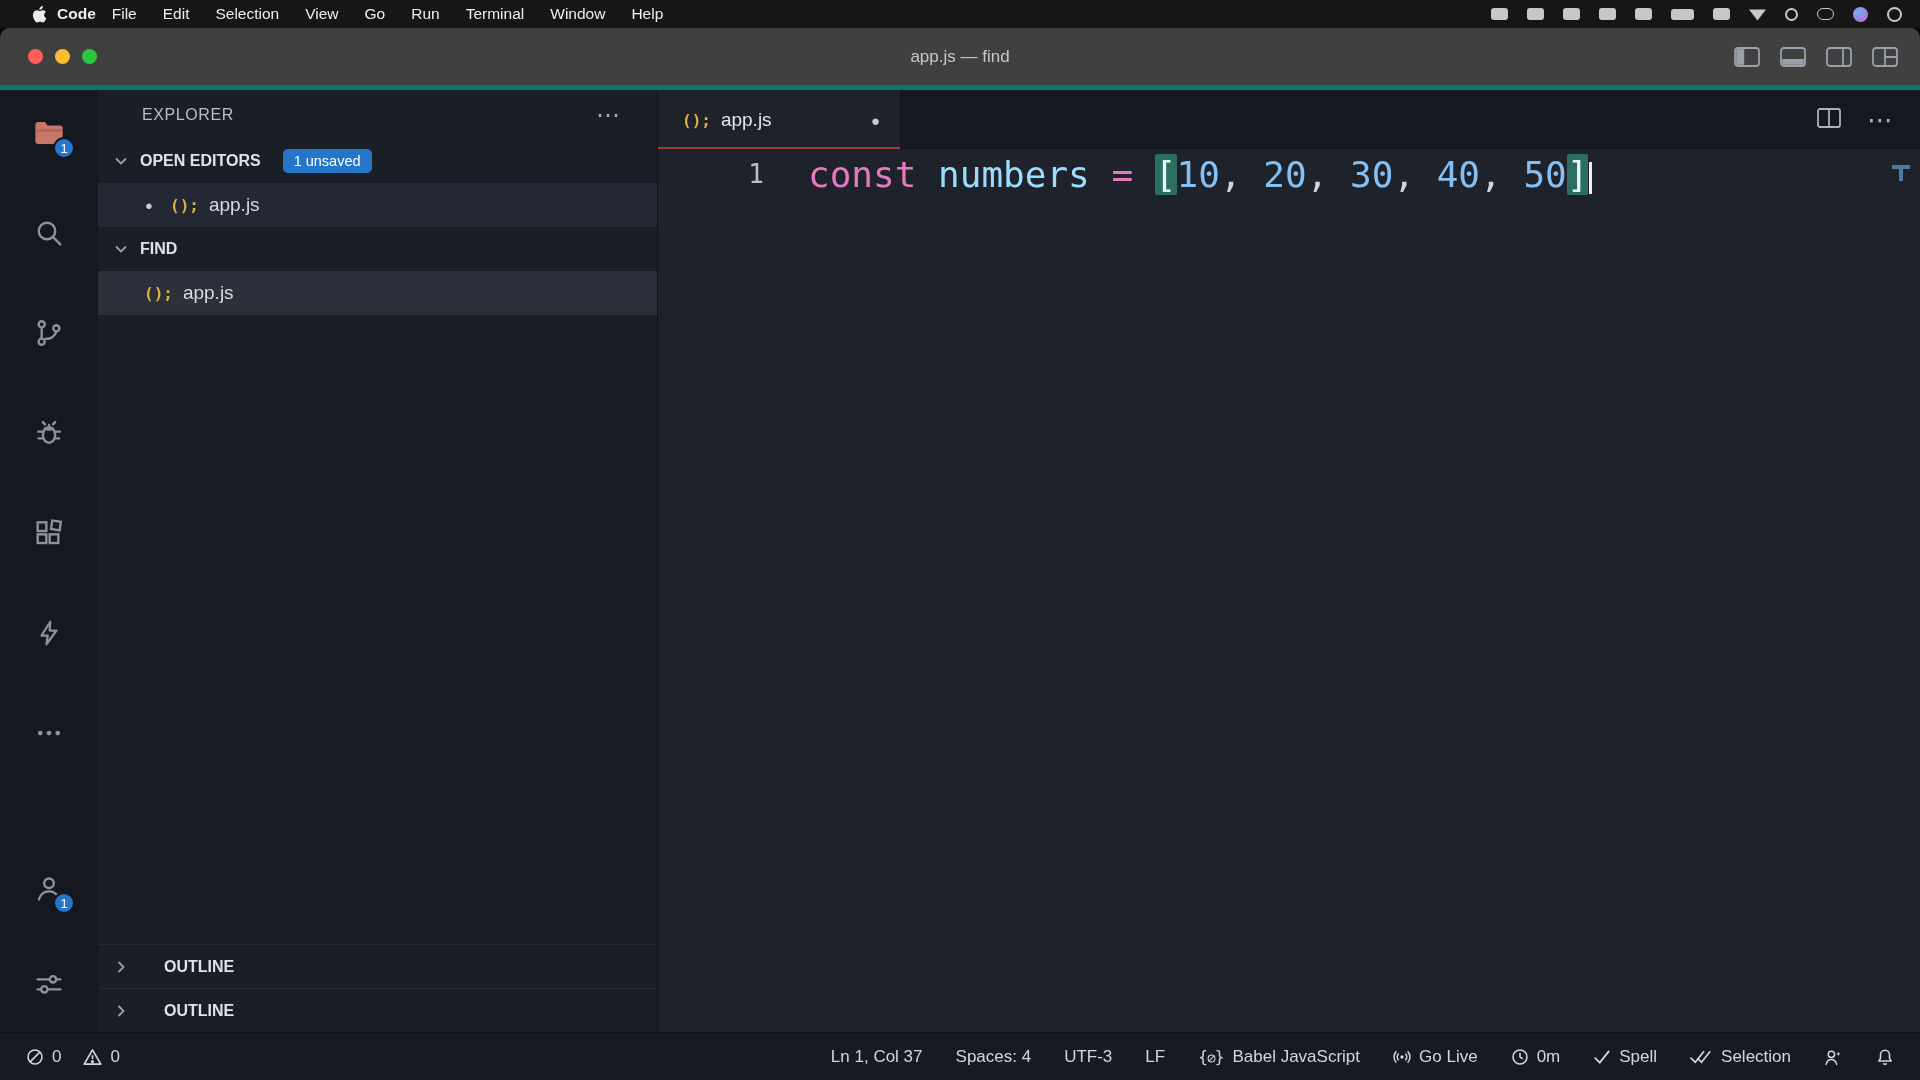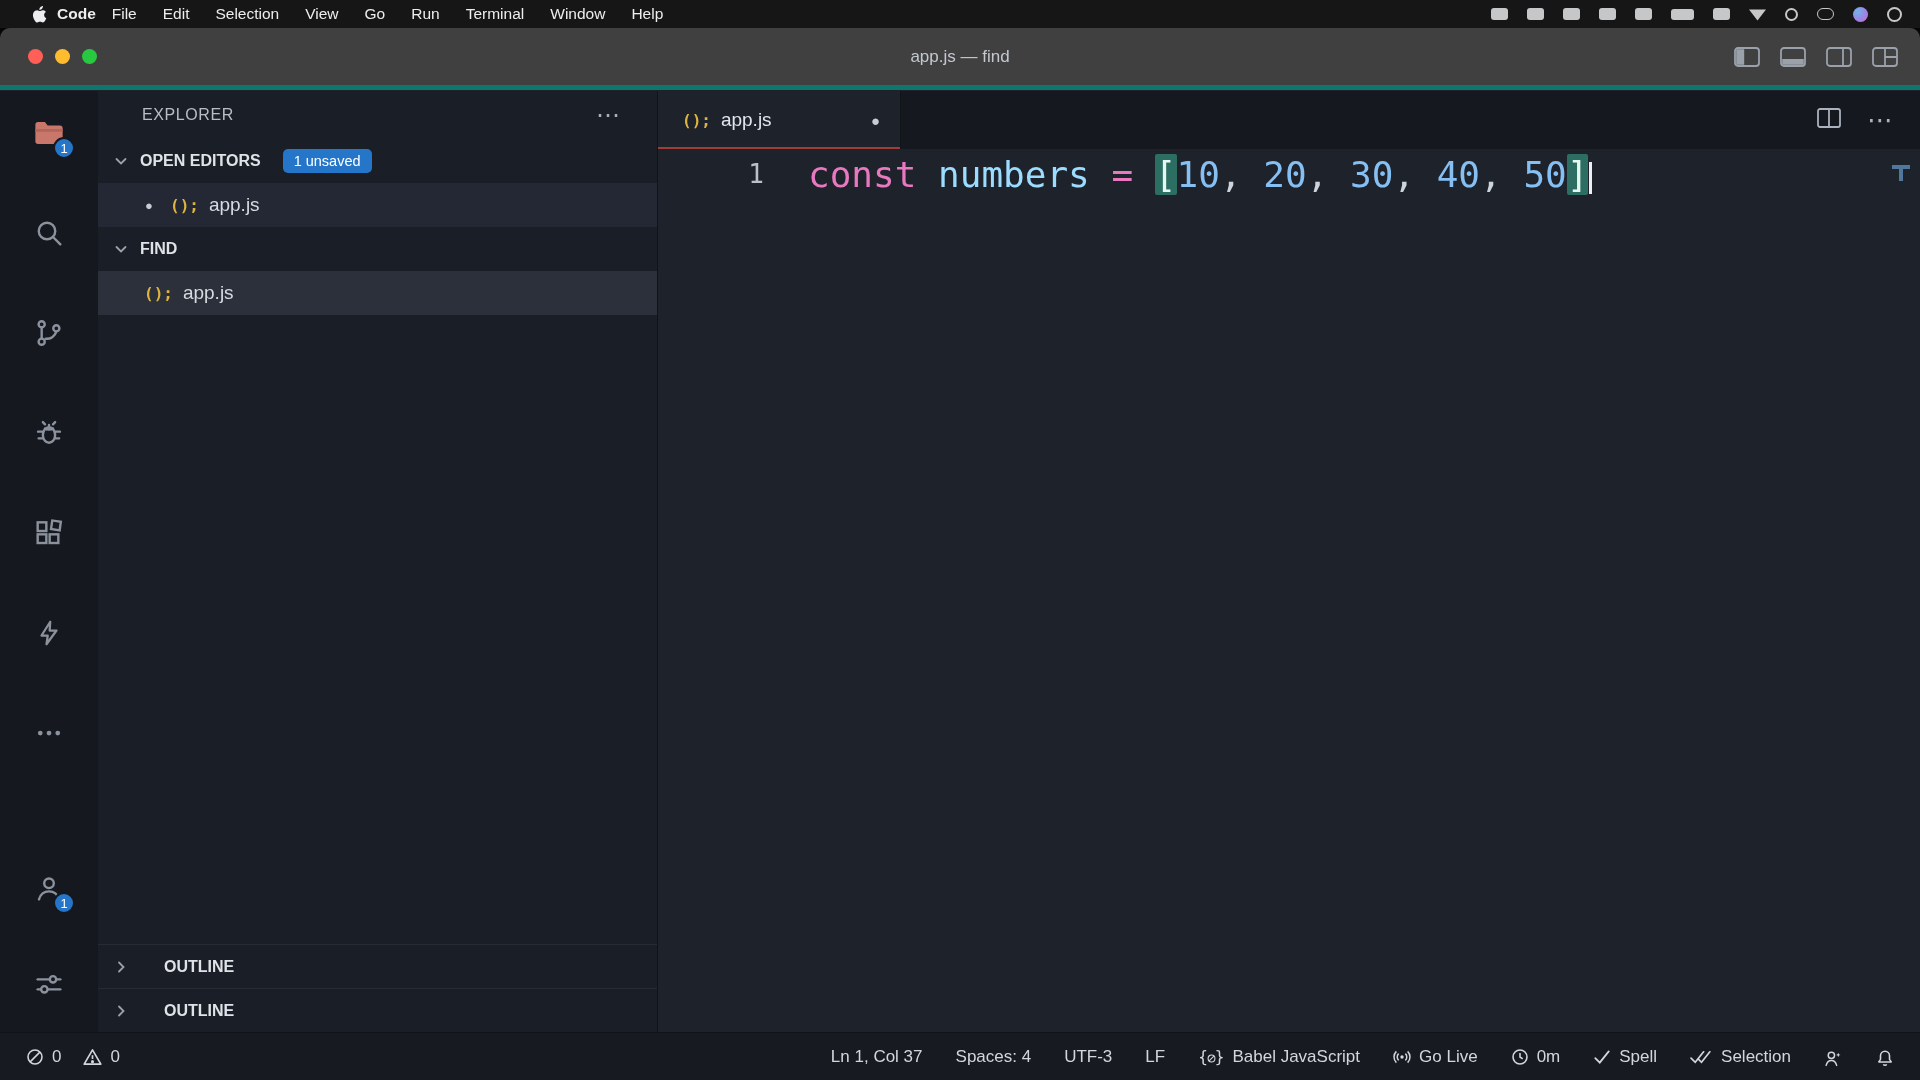--- a/index.html
+++ b/index.html
@@ -98,21 +98,21 @@
   .minimap-mark { position:absolute; top:16px; right:10px; width:18px; height:16px; opacity:.85; }
   .minimap-mark .h { position:absolute; top:0; left:0; width:18px; height:4px; background:#5b87b0; }
   .minimap-mark .v { position:absolute; top:4px; left:7px; width:4px; height:12px; background:#5b87b0; }
 
   
   .statusbar { position:absolute; left:0; right:0; bottom:0; height:48px; background:#171a21;
     border-top:1px solid #10131a; display:flex; align-items:center; padding:0 26px;
     color:#d2d7dd; font-size:17px; }
   .sb-item { display:flex; align-items:center; gap:8px; white-space:nowrap; }
   .sb-left { display:flex; align-items:center; gap:22px; }
-  .sb-right { margin-left:auto; display:flex; align-items:flex-end; gap:33px; }
+  .sb-right { margin-left:auto; display:flex; align-items:center; gap:33px; }
   .sb-item svg { display:block; }
   .braces { font-family:"DejaVu Sans Mono",monospace; font-size:16px; display:flex; align-items:center; }
   .braces .slash-circ { margin:4px -1px 0; }
 </style>
 </head>
 <body>
 
 <div class="menubar">
   <span class="apple-wrap">
     <svg width="15" height="17" viewBox="0 0 15 17">

